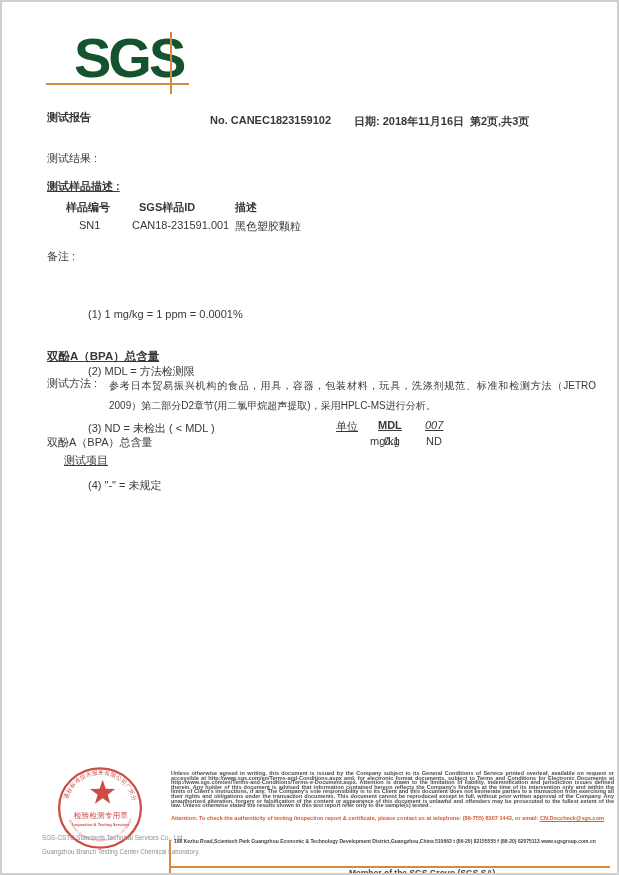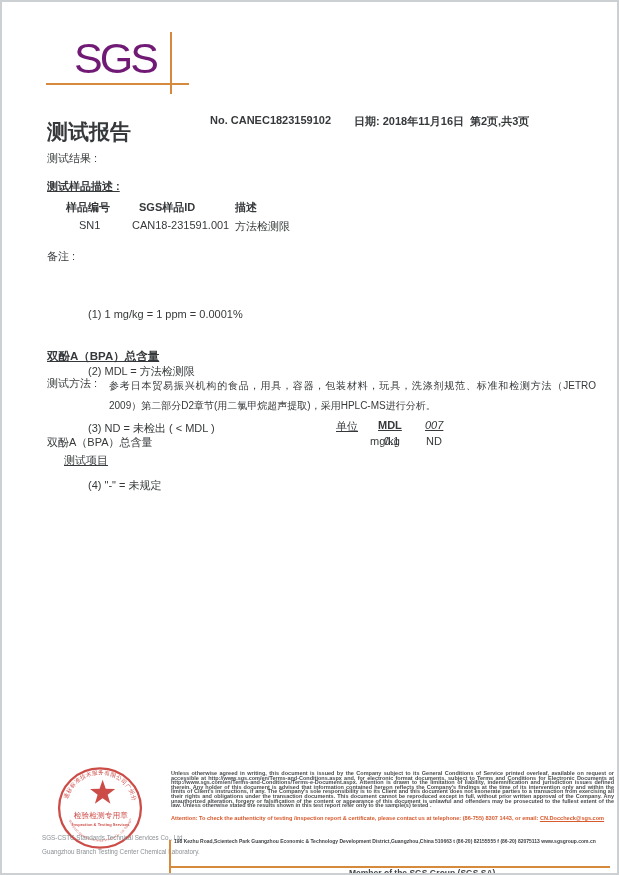--- a/index.html
+++ b/index.html
@@ -4,25 +4,25 @@
 <style>
   html,body{margin:0;padding:0;background:#ffffff;}
   .page{
     position:relative;width:619px;height:875px;background:#ffffff;
     font-family:"Liberation Sans","DejaVu Sans",sans-serif;
     color:#36393b;overflow:hidden;box-sizing:border-box;
     border:2px solid #cdd0d2;
   }
   .abs{position:absolute;white-space:nowrap;}
   
-  .logo{left:72px;top:31px;font-size:43px;font-weight:normal;letter-spacing:-3px;color:#701a75;line-height:50px;}
+  .logo{left:72px;top:31px;font-size:56px;font-weight:bold;letter-spacing:-3px;color:#14532d;line-height:50px;}
   .logo-hline{left:44px;top:81px;width:143px;height:2px;background:#d68a3d;}
   .logo-vline{left:168px;top:30px;width:2px;height:62px;background:#d68a3d;}
   
-  .title{left:45px;top:116px;font-size:21px;font-weight:bold;}
+  .title{left:45px;top:108px;font-size:11px;font-weight:bold;}
   .report-no{left:208px;top:112px;font-size:11px;font-weight:bold;}
   .hdr-date{left:352px;top:112px;font-size:11px;font-weight:bold;}
   .hdr-page{left:468px;top:112px;font-size:11px;font-weight:bold;}
   .t11{font-size:11px;text-align:center;}
   .bold{font-weight:bold;}
   .ul{text-decoration:underline;}
   .results-label{left:45px;top:149px;}
   .sampledesc-label{left:45px;top:177px;}
   
   .s-h1{left:64px;top:198px;} .s-h2{left:137px;top:198px;} .s-h3{left:233px;top:198px;}
@@ -66,21 +66,21 @@
   <div class="abs hdr-page">第2页,共3页</div>
 
   <div class="abs t11 results-label">测试结果 :</div>
   <div class="abs t11 bold ul sampledesc-label">测试样品描述 :</div>
 
   <div class="abs t11 bold s-h1">样品编号</div>
   <div class="abs t11 bold s-h2">SGS样品ID</div>
   <div class="abs t11 bold s-h3">描述</div>
   <div class="abs t11 s-r1">SN1</div>
   <div class="abs t11 s-r2">CAN18-231591.001</div>
-  <div class="abs t11 s-r3">方法检测限</div>
+  <div class="abs t11 s-r3">黑色塑胶颗粒</div>
 
   <div class="abs t11 remarks-label">备注 :</div>
   <div class="abs remarks">
     <div>(1) 1 mg/kg = 1 ppm = 0.0001%</div>
     <div>(2) MDL = 方法检测限</div>
     <div>(3) ND = 未检出 ( &lt; MDL )</div>
     <div>(4) "-" = 未规定</div>
   </div>
 
   <div class="abs bold ul bpa-heading">双酚A（BPA）总含量</div>

